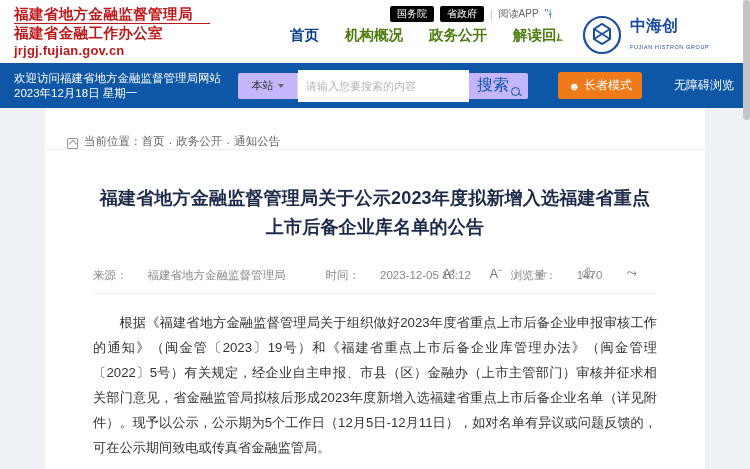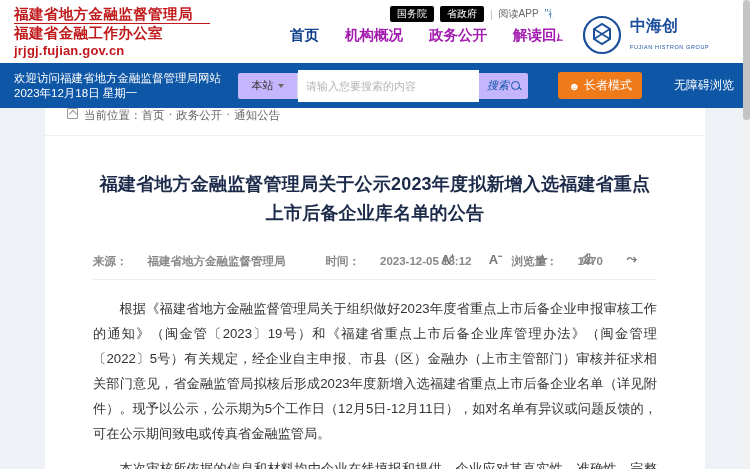--- a/index.html
+++ b/index.html
@@ -44,21 +44,21 @@
   }
   .gov-sep { color:#bbb; }
   .gov-txt { color:#666; font-size:10px; }
   .gov-txt.blue { color:#2f6fae; }
 
   .main-nav {
     position:absolute; top:26px; left:50px;
     display:flex; gap:26px; align-items:center;
   }
   .main-nav a {
-    font-size:14.5px; color:#a21caf; text-decoration:none;
+    font-size:14.5px; color:#4d7c0f; text-decoration:none;
     font-weight:bold; white-space:nowrap;
   }
   .main-nav a:first-child { color:#0b3f8c; }
 
   
   .brand-logo {
     position:absolute; right:0; top:0; width:200px; height:70px;
     background:#fff; border-bottom-left-radius:80px;
     display:flex; align-items:center; gap:8px; padding-left:32px;
   }
@@ -88,22 +88,22 @@
   .caret-down {
     width:0;height:0;border-left:3px solid transparent;
     border-right:3px solid transparent;border-top:4px solid #666;
   }
   .search-input {
     flex:1; border:none; outline:none; font-size:11px; color:#333;
     padding-left:8px; height:32px; font-family:"Liberation Sans", sans-serif;
   }
   .search-input::placeholder { color:#b5b5b5; }
   .search-btn {
-    display:flex; align-items:center; gap:2px;
-    font-size:11px; color:#0e56a6; padding:0 8px; white-space:nowrap;font-style:italic;
+    display:flex; align-items:flex-end; gap:2px;
+    font-size:16px; color:#0e56a6; padding:0 8px; white-space:nowrap;
   }
   .mag {
     width:9px;height:9px;border:1.4px solid #0e56a6;border-radius:50%;
     position:relative; display:inline-block;
   }
   .mag:after{
     content:""; position:absolute; width:4px;height:1.4px;background:#0e56a6;
     transform:rotate(45deg); right:-3px; bottom:0px;
   }
 
@@ -117,21 +117,21 @@
     color:#fff; font-size:12px; padding:5px 2px;
   }
   .ico-sm { font-size:11px; }
 
   
   .page-wrap {
     width:660px; margin:0 auto; background:#fff;
     min-height:380px; margin-top:0;
   }
   .breadcrumb {
-    height:28px; display:flex; align-items:flex-start;
+    height:42px; display:flex; align-items:flex-end;
     font-size:11.5px; color:#666; padding:0 22px; border-bottom:1px solid #f0f0f0;
     background:#fff;
     font-family:Liberation Serif, serif;
   }
   .bc-home-ico {
     width:11px;height:11px;margin-right:6px;
     border:1.3px solid #999; border-radius:1px; position:relative;
   }
   .bc-home-ico:after{
     content:""; position:absolute; left:2px; top:2px; width:5px;height:5px;
@@ -141,21 +141,21 @@
   .breadcrumb a { color:#666; text-decoration:none; }
 
   .article { padding:22px 48px 0 48px; }
   .article-title {
     font-size:18px; font-weight:bold; color:#1d2b4a; text-align:center;
     line-height:29px; letter-spacing:0.2px;
   }
   .meta {
     margin-top:26px; display:flex; align-items:center;
     font-size:11.5px; color:#888; padding-bottom:10px;
-    border-bottom:1px solid #eee; position:relative;font-weight:bold;
+    border-bottom:1px solid #eee; position:relative;
   }
   .meta span { margin-right:20px; }
   .meta-tools {
     position:absolute; right:0; top:-4px; display:flex; gap:14px;
     align-items:center; color:#777;
   }
   .tool { font-size:13px; color:#777; }
 
   .body-text { padding-top:16px; }
   .body-text p {

